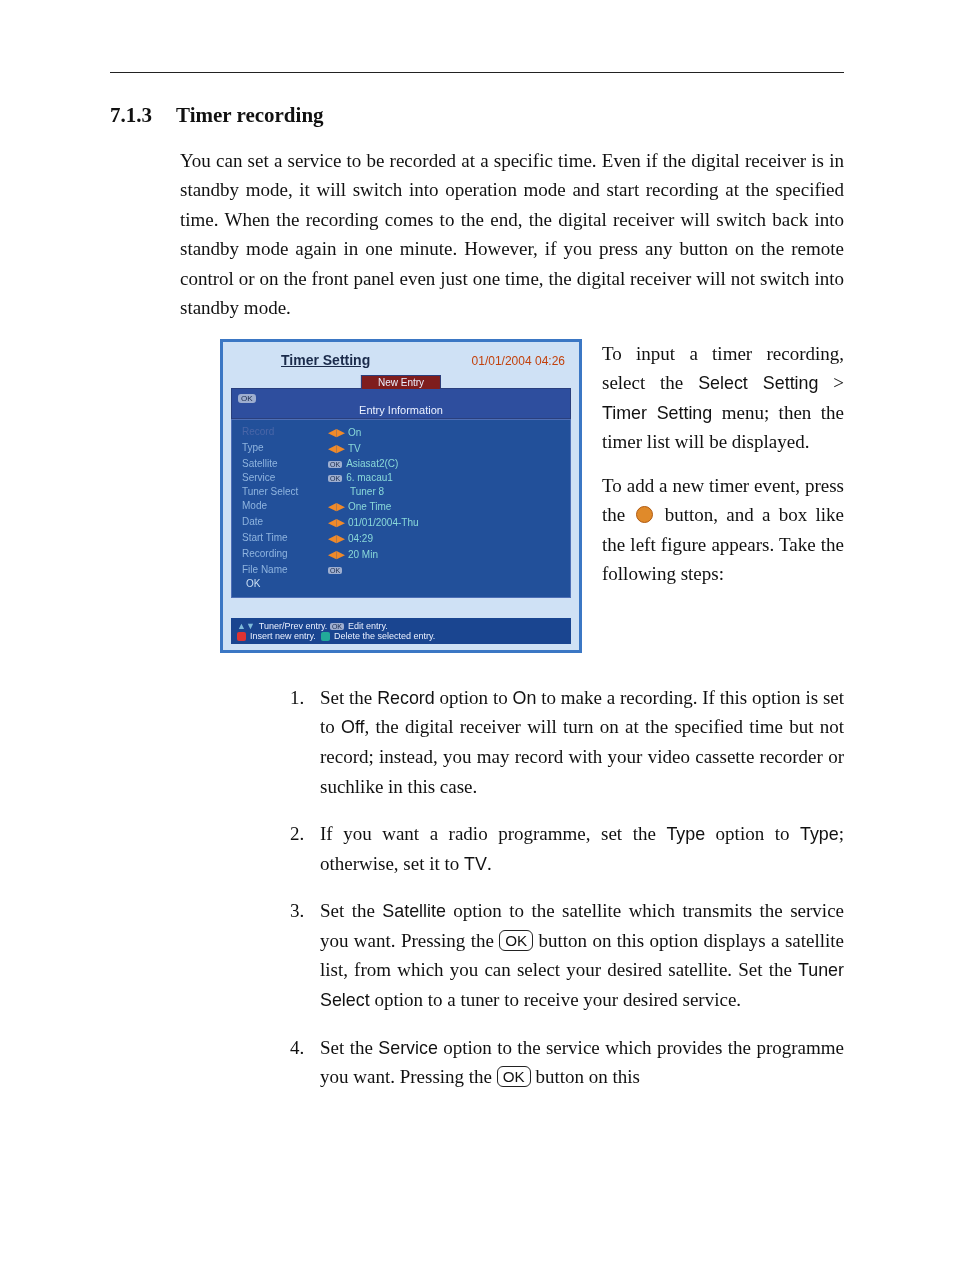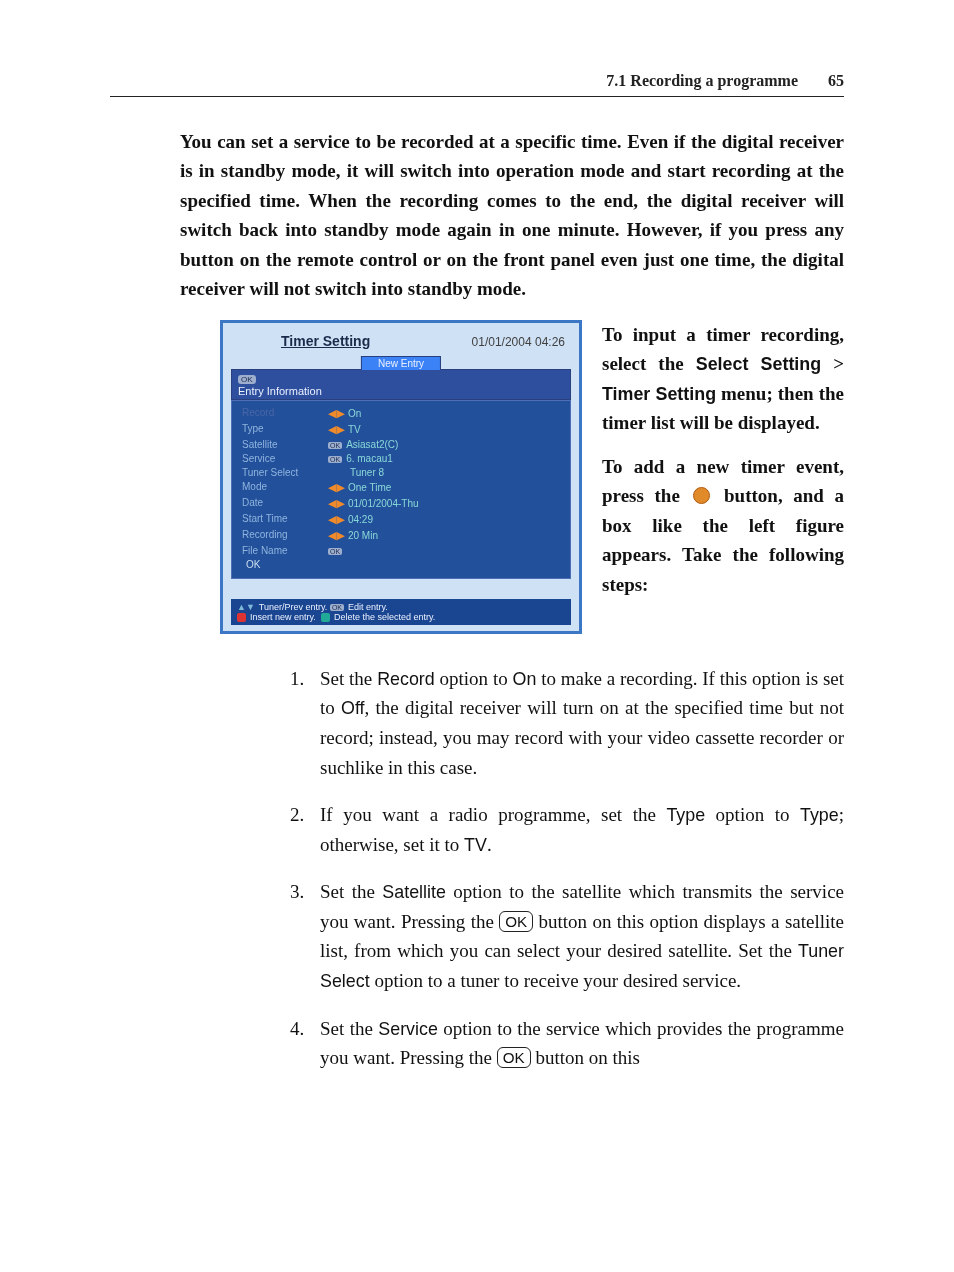--- a/index.html
+++ b/index.html
@@ -44,21 +44,20 @@
     color: #111;
   }
   .body-col {
     margin-left: 70px;
   }
   .para {
     font-size: 19px;
     line-height: 1.55;
     text-align: justify;
     margin: 0 0 16px 0;
-    font-weight: bold;
   }
   .wrap-row {
     margin-left: 110px;
     overflow: hidden;
   }
   .float-fig {
     float: left;
     width: 362px;
     margin-right: 20px;
     margin-bottom: 6px;
@@ -78,43 +77,43 @@
   }
   .ts-title {
     font-weight: 700;
     font-size: 14px;
     text-decoration: underline;
     margin-left: 44px;
   }
   .ts-date {
     margin-left: auto;
     font-size: 12px;
-    color: #404040;
+    color: #c2410c;
   }
   .tab-head {
     background: #2e4e9e;
     border: 1px solid #2a3f7d;
     padding: 3px 6px 2px 6px;
     color: #eaf0ff;
     position: relative;
   }
   .tab-tab {
     position: absolute;
     top: -14px;
     left: 50%;
     transform: translateX(-50%);
-    background: #3b82f6;
+    background: #7f1d1d;
     border: 1px solid #2a3f7d;
     border-bottom: none;
     color: #eaf0ff;
     font-size: 10px;
     padding: 1px 16px;
   }
   .tab-title {
-    text-align: left;
+    text-align: center;
     font-size: 11px;
     color: #eaf0ff;
   }
   .ok-chip {
     display: inline-block;
     background: #9eaecf;
     color: #1a2a4a;
     border-radius: 3px;
     font-size: 8px;
     padding: 0 3px;
@@ -195,26 +194,26 @@
     border:1.5px solid #b05a10;
     vertical-align:-2px;
     margin: 0 3px;
   }
 </style>
 </head>
 <body>
 
 <div class="page">
 
-  <div class="running-head">
-    <span>7.1 Recording a programme</span>
-    <span class="page-no">65</span>
-  </div>
   <hr class="rule">
 
+  <h2 class="sec-head">
+    <span>7.1.3</span>
+    <span>Timer recording</span>
+  </h2>
 
   <div class="body-col">
     <p class="para">You can set a service to be recorded at a specific time. Even if the digital receiver is in standby mode, it will switch into operation mode and start recording at the specified time. When the recording comes to the end, the digital receiver will switch back into standby mode again in one minute.  However, if you press any button on the remote control or on the front panel even just one time, the digital receiver will not switch into standby mode.</p>
   </div>
 
   <div class="wrap-row">
     <div class="float-fig">
       <div class="tv-outer">
         <div class="ts-bar">
           <span class="ts-title">Timer Setting</span>

